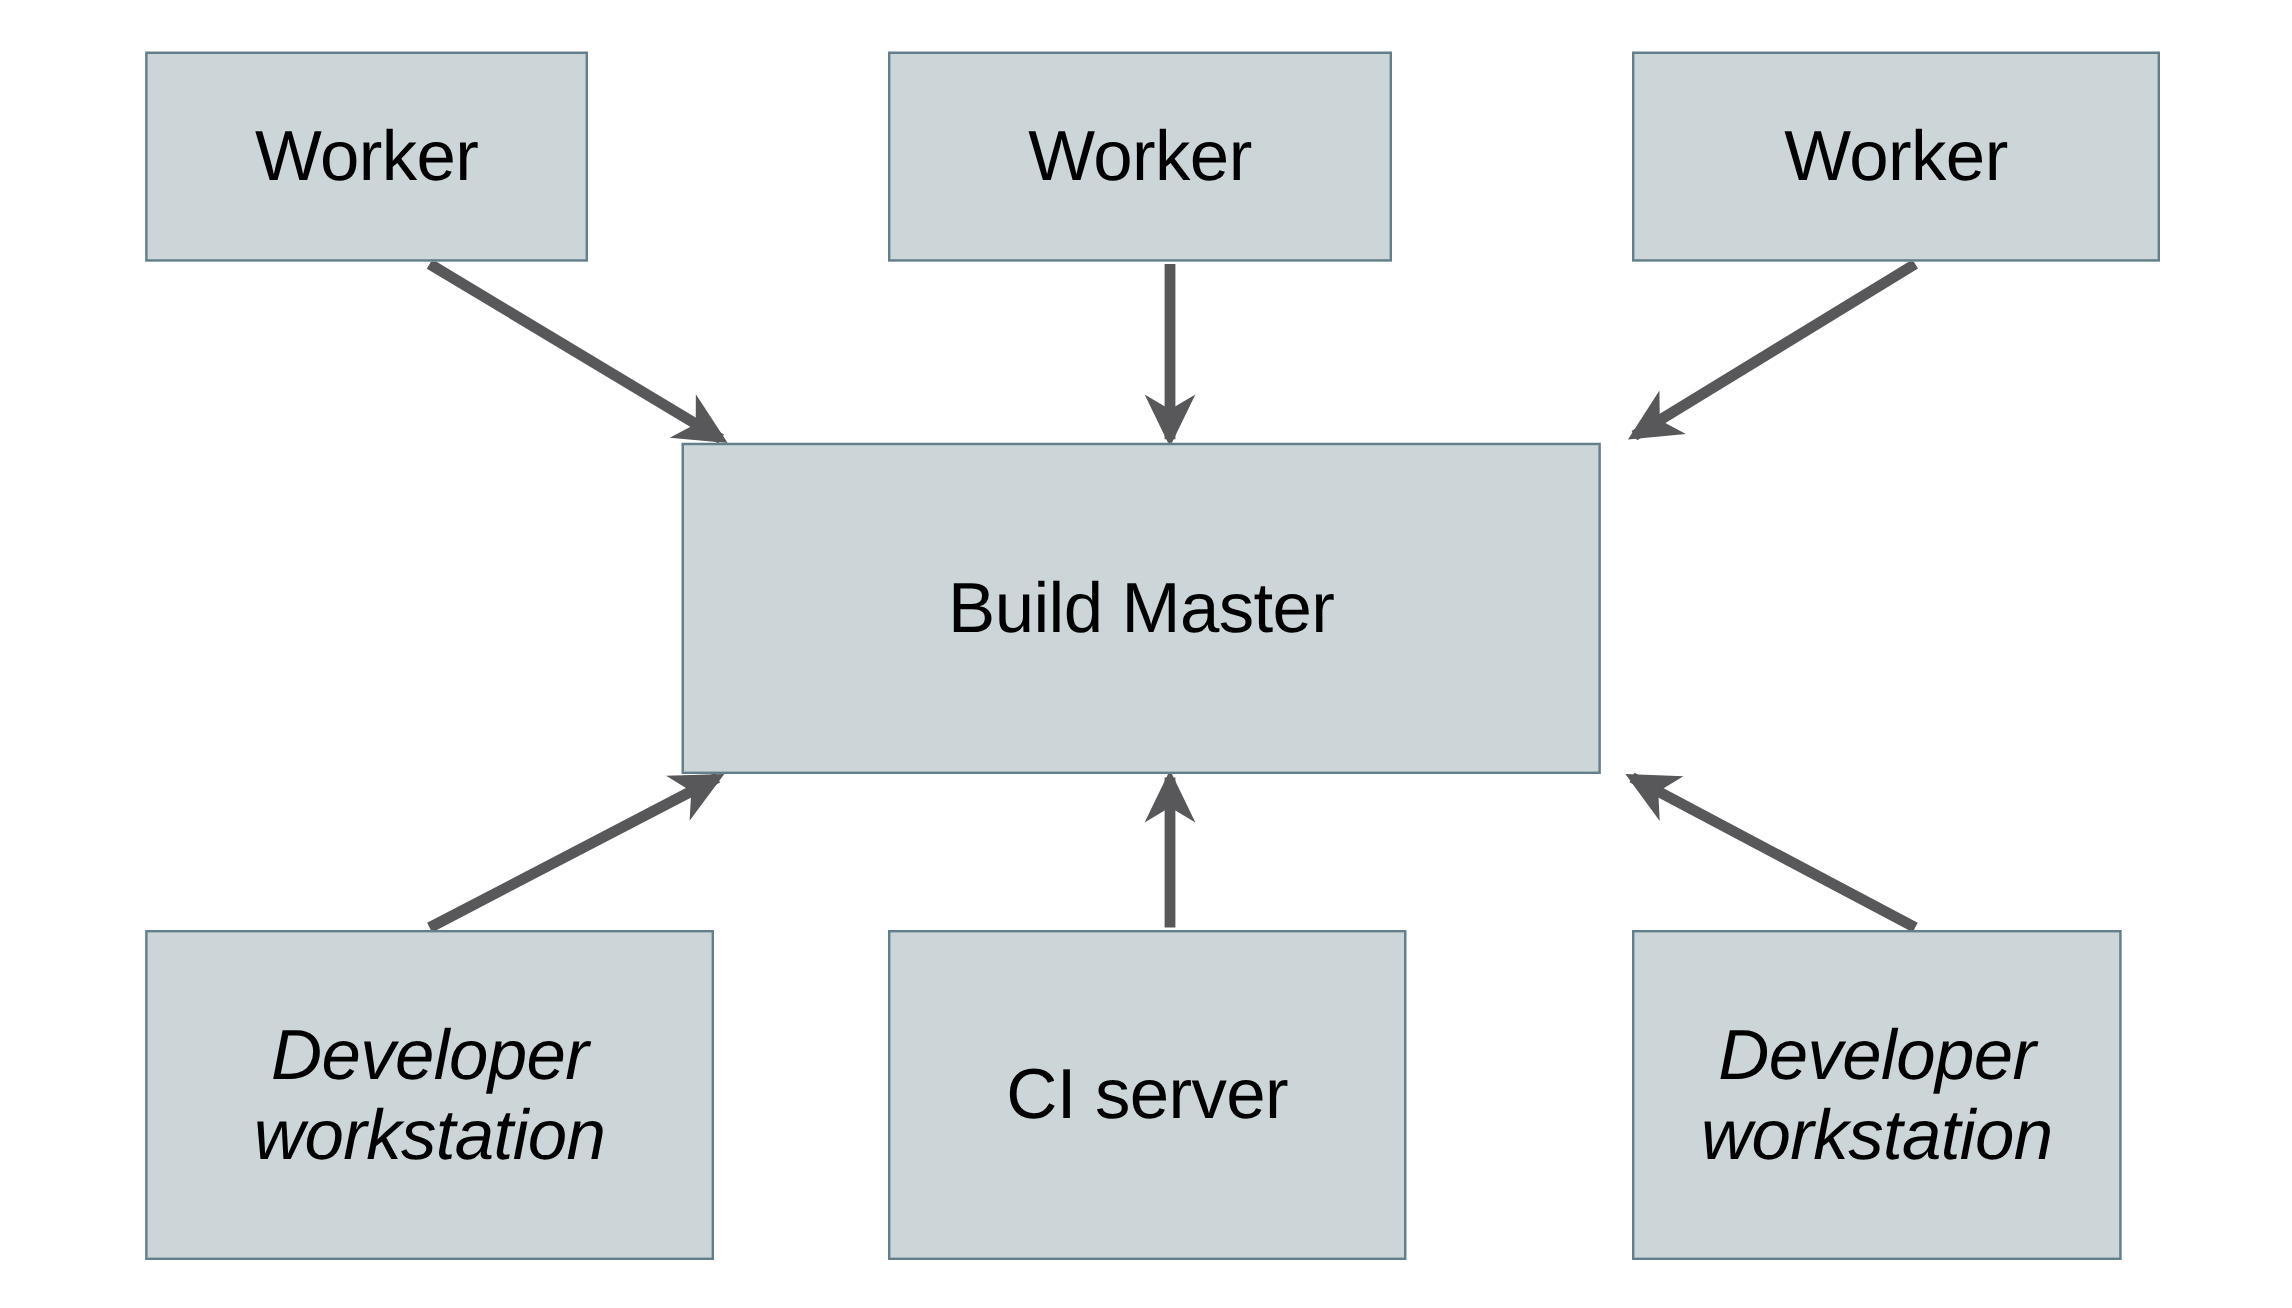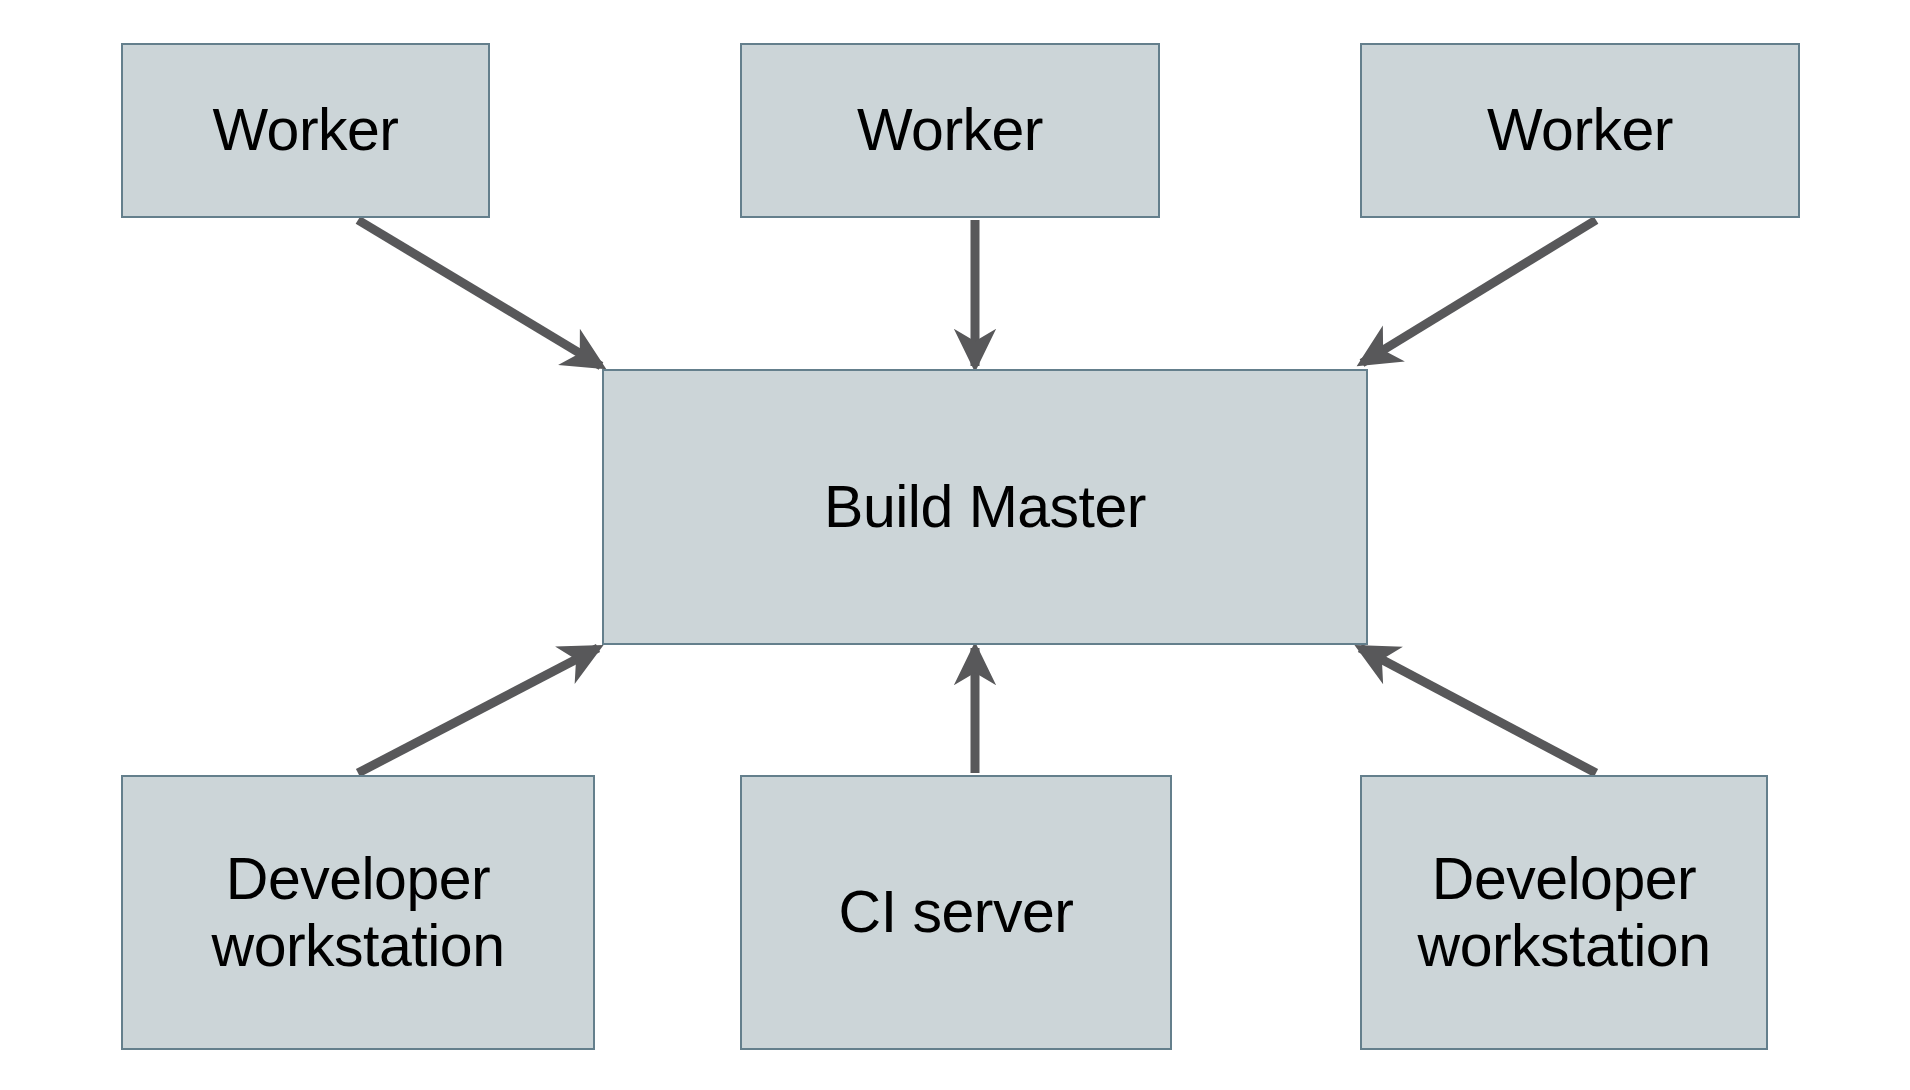--- a/index.html
+++ b/index.html
@@ -39,21 +39,21 @@
   .node-label {
     color: #000000;
     font-family: "Liberation Sans", sans-serif;
     font-weight: 400;
     line-height: 1.12;
     letter-spacing: -0.5px;
     white-space: pre-line;
   }
   .lbl-worker   { font-size: 59px; }
   .lbl-master   { font-size: 59px; }
-  .lbl-dev      { font-size: 59px; }
+  .lbl-dev      { font-size: 59px; font-style: italic; }
   .lbl-ci       { font-size: 59px; }
 </style>
 </head>
 <body>
 
 <div id="diagram-canvas">
 
   <svg id="arrow-layer" viewBox="0 0 1910 1090" width="1910" height="1090" xmlns="http://www.w3.org/2000/svg">
     <defs>
       <marker id="barbed-arrowhead" markerWidth="5.2" markerHeight="5.2" refX="4.3" refY="2.6" orient="auto" markerUnits="strokeWidth">
@@ -73,21 +73,21 @@
   <div id="node-group">
       <div class="node-box" style="left: 121px; top: 43px; width: 369px; height: 175px; background: rgb(204, 213, 216); border-color: rgb(100, 127, 140);">
         <div class="node-label lbl-worker" style="color: rgb(0, 0, 0);">Worker</div>
       </div>
       <div class="node-box" style="left: 740px; top: 43px; width: 420px; height: 175px; background: rgb(204, 213, 216); border-color: rgb(100, 127, 140);">
         <div class="node-label lbl-worker" style="color: rgb(0, 0, 0);">Worker</div>
       </div>
       <div class="node-box" style="left: 1360px; top: 43px; width: 440px; height: 175px; background: rgb(204, 213, 216); border-color: rgb(100, 127, 140);">
         <div class="node-label lbl-worker" style="color: rgb(0, 0, 0);">Worker</div>
       </div>
-      <div class="node-box" style="left: 602px; top: 369px; width: 766px; height: 276px; background: rgb(204, 213, 216); border-color: rgb(100, 127, 140);">
+      <div class="node-box" style="left: 568px; top: 369px; width: 766px; height: 276px; background: rgb(204, 213, 216); border-color: rgb(100, 127, 140);">
         <div class="node-label lbl-master" style="color: rgb(0, 0, 0);">Build Master</div>
       </div>
       <div class="node-box" style="left: 121px; top: 775px; width: 474px; height: 275px; background: rgb(204, 213, 216); border-color: rgb(100, 127, 140);">
         <div class="node-label lbl-dev" style="color: rgb(0, 0, 0);">Developer
 workstation</div>
       </div>
       <div class="node-box" style="left: 740px; top: 775px; width: 432px; height: 275px; background: rgb(204, 213, 216); border-color: rgb(100, 127, 140);">
         <div class="node-label lbl-ci" style="color: rgb(0, 0, 0);">CI server</div>
       </div>
       <div class="node-box" style="left: 1360px; top: 775px; width: 408px; height: 275px; background: rgb(204, 213, 216); border-color: rgb(100, 127, 140);">

